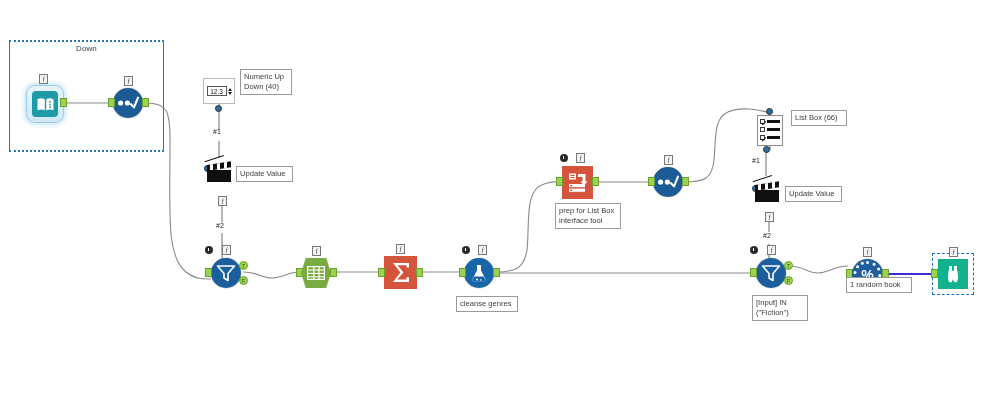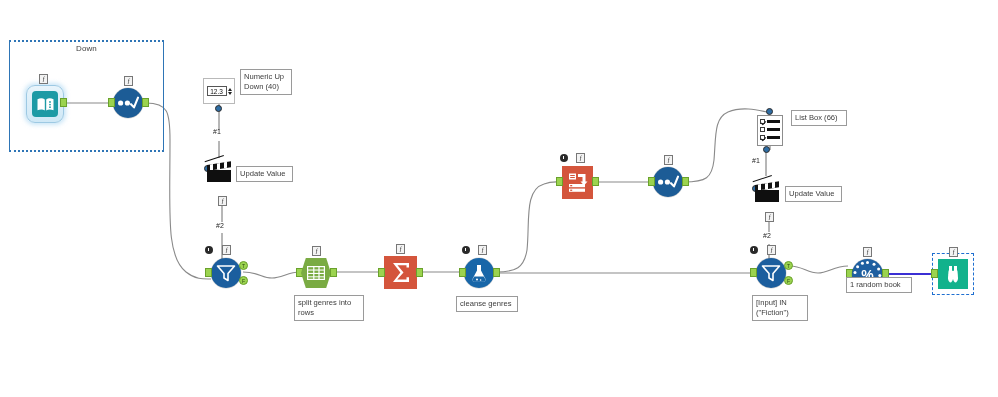--- a/index.html
+++ b/index.html
@@ -341,22 +341,20 @@
         <rect x="2.2" y="9" width="5" height="2.3" fill="#7aab43"></rect>
         <rect x="8.4" y="9" width="4" height="2.3" fill="#7aab43"></rect>
         <rect x="13.6" y="9" width="4.2" height="2.3" fill="#7aab43"></rect>
         <rect x="2.2" y="12.3" width="5" height="1.5" fill="#7aab43"></rect>
         <rect x="8.4" y="12.3" width="4" height="1.5" fill="#7aab43"></rect>
         <rect x="13.6" y="12.3" width="4.2" height="1.5" fill="#7aab43"></rect>
       </svg>
     </div>
     <div class="anchor" style="left:29px;top:10px;"></div>
   </div>
-  <div class="label" style="left:294px;top:295px;width:70px;">split genres into
-rows</div>
 
   <div class="node" style="left:384px;top:256px;">
     <div class="badge-f" style="left:12px;top:-12px;">f</div>
     <div class="anchor" style="left:-6px;top:12px;"></div>
     <div style="width:33px;height:33px;background:#d4553c;display:flex;align-items:center;justify-content:center;">
       <svg width="22" height="23" viewBox="0 0 22 23">
         <path d="M3 2 L19 2 L19 6.5 L16.5 6.5 L16.5 4.2 L7.5 4.2 L13.5 11.4 L7.2 18.6 L16.5 18.6 L16.5 16.2 L19 16.2 L19 21 L3 21 L10.4 11.6 Z" fill="#ffffff"></path>
       </svg>
     </div>
     <div class="anchor" style="left:32px;top:12px;"></div>
@@ -389,20 +387,22 @@
         <rect x="3.2" y="6" width="4.6" height="1" fill="#d4553c"></rect>
         <path d="M11 3 L18.5 3 L18.5 10.5 L20.5 10.5 L17 14.5 L13.5 10.5 L15.5 10.5 L15.5 6 L11 6 Z" fill="#ffffff"></path>
         <rect x="2" y="13" width="16" height="3.2" fill="#ffffff"></rect>
         <rect x="2" y="17.6" width="16" height="3.2" fill="#ffffff"></rect>
         <rect x="3.2" y="14" width="2" height="1.3" fill="#d4553c"></rect>
         <rect x="3.2" y="18.6" width="2" height="1.3" fill="#d4553c"></rect>
       </svg>
     </div>
     <div class="anchor" style="left:30px;top:11px;"></div>
   </div>
+  <div class="label" style="left:555px;top:203px;width:66px;">prep for List Box
+interface tool</div>
 
   <div class="node" style="left:653px;top:167px;">
     <div class="badge-f" style="left:11px;top:-12px;">f</div>
     <div class="anchor" style="left:-5px;top:10px;"></div>
     <div class="circle-tool">
       <svg width="22" height="16" viewBox="0 0 22 16">
         <circle cx="3.6" cy="8" r="2.6" fill="#ffffff"></circle>
         <circle cx="10.4" cy="8" r="2.6" fill="#ffffff"></circle>
         <path d="M14 9.2 L17 12.4 L21 2.6" stroke="#ffffff" stroke-width="2.1" fill="none" stroke-linecap="round" stroke-linejoin="round"></path>
       </svg>

